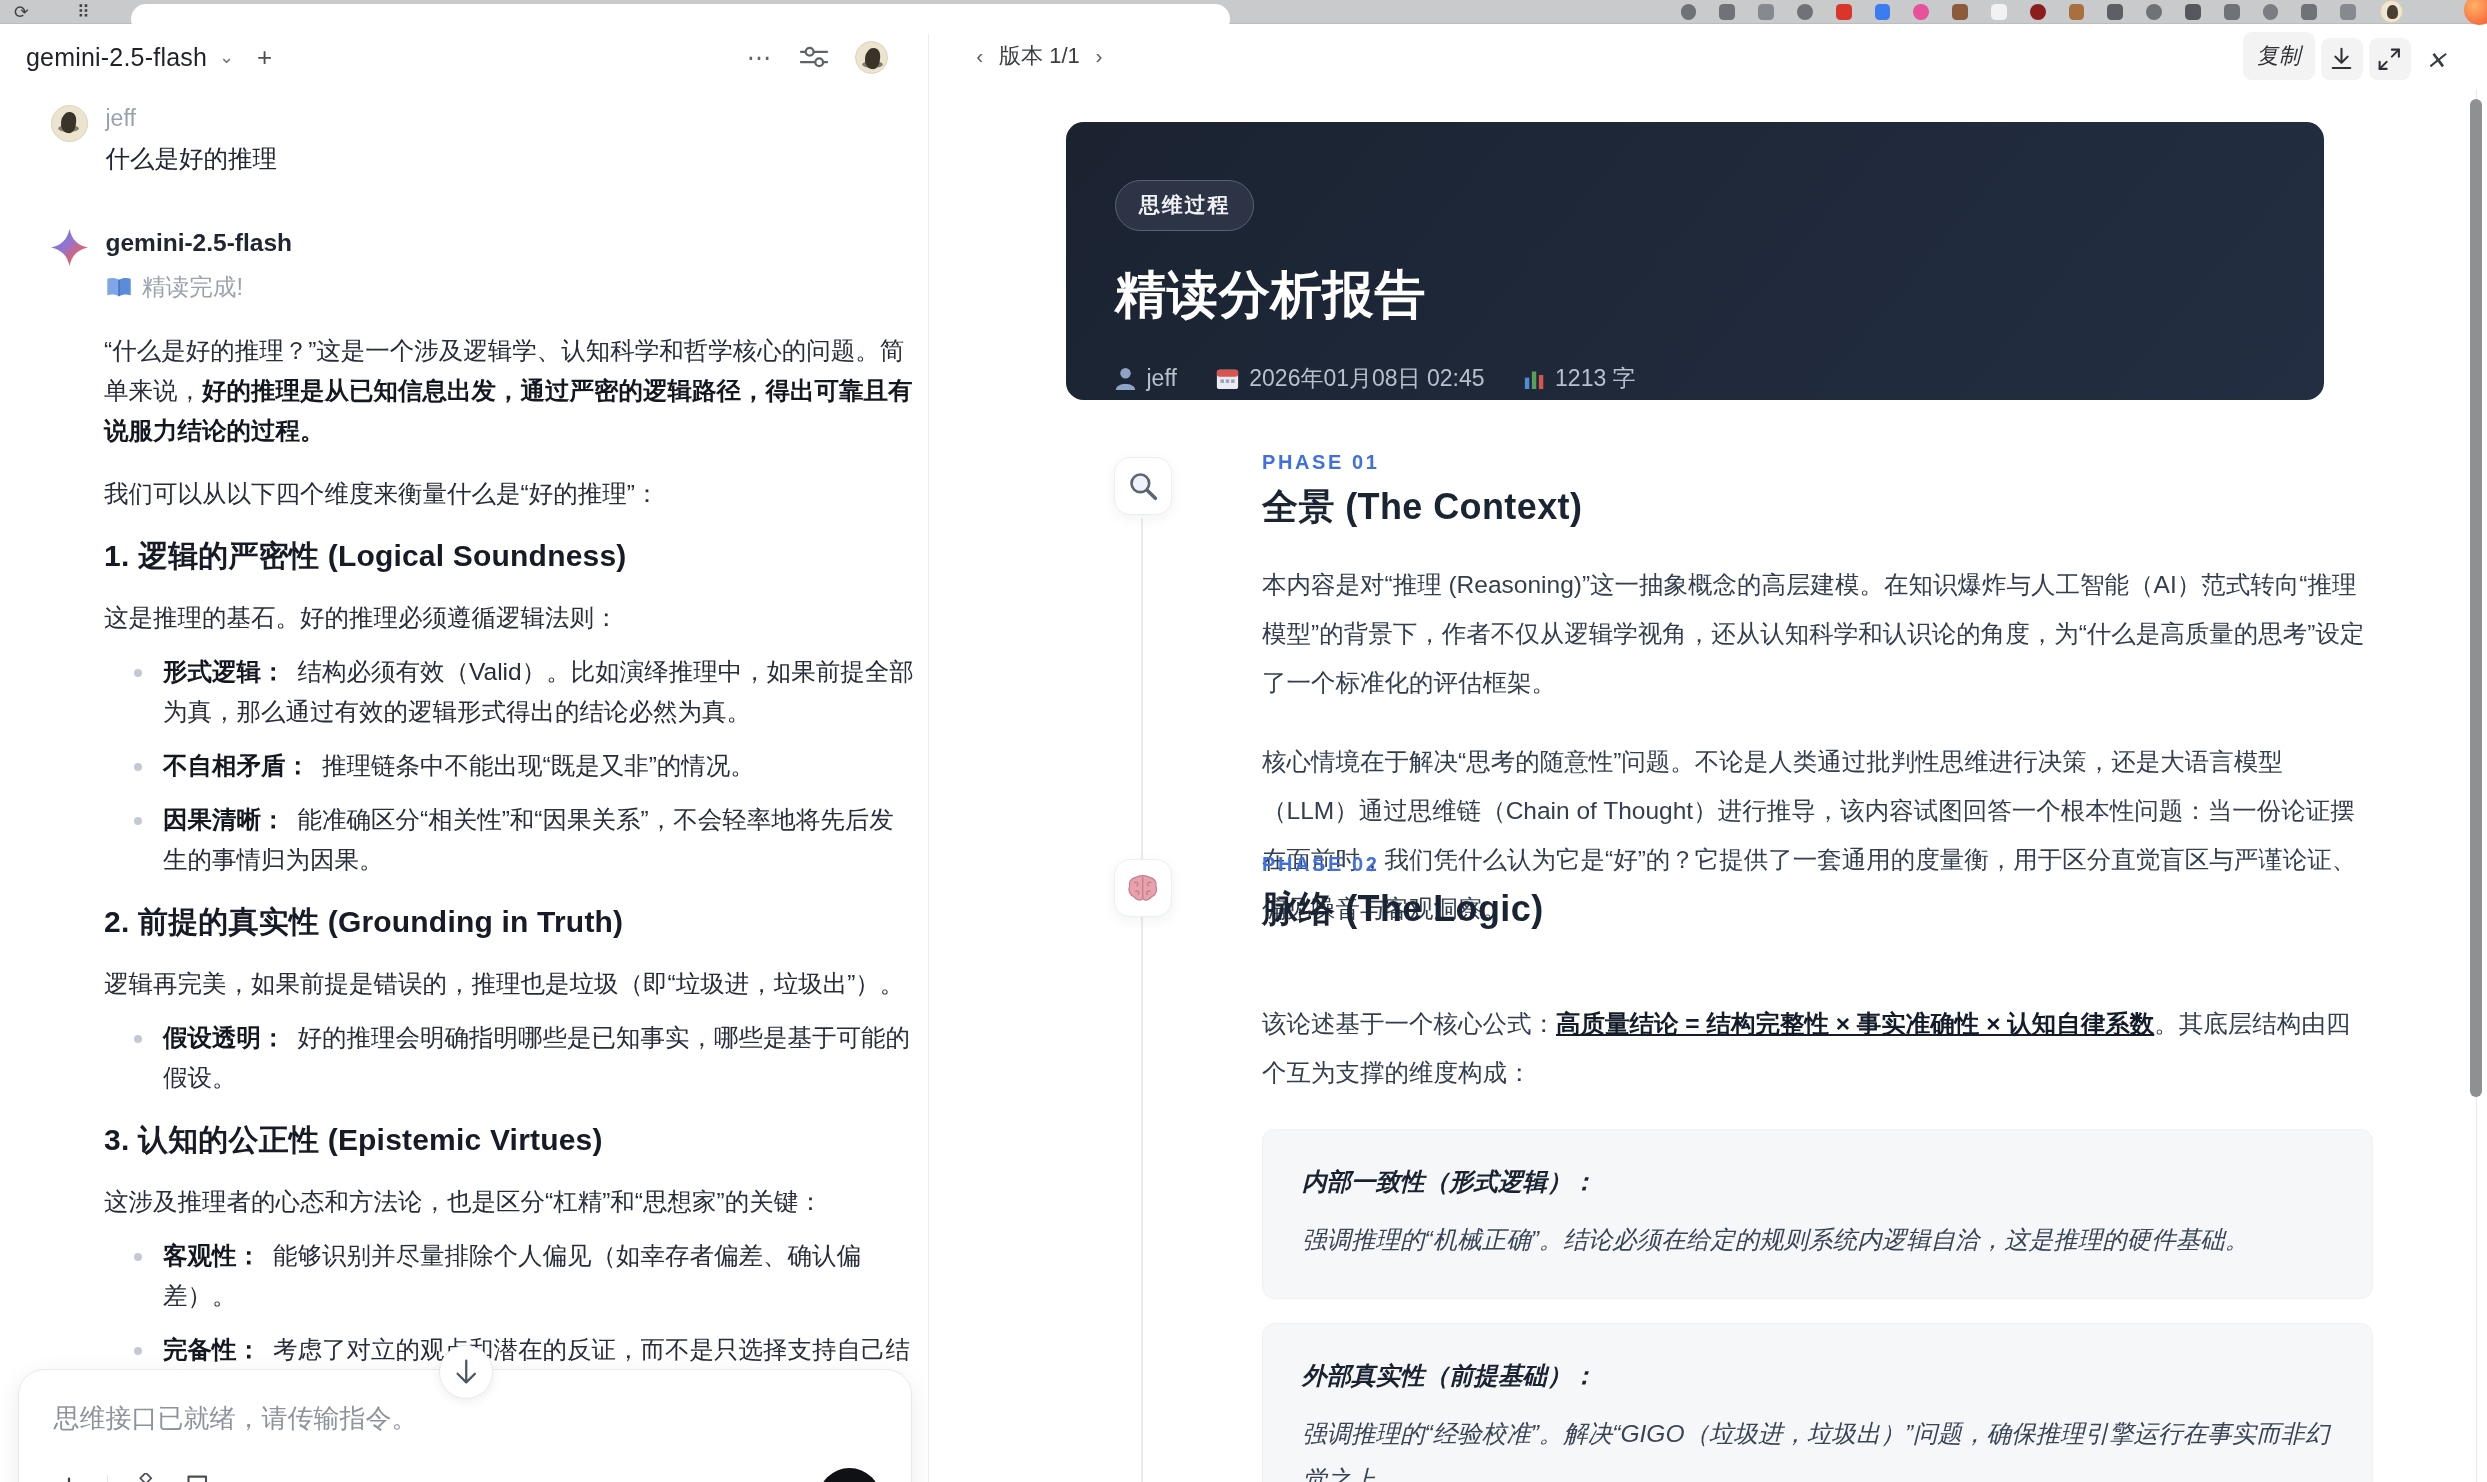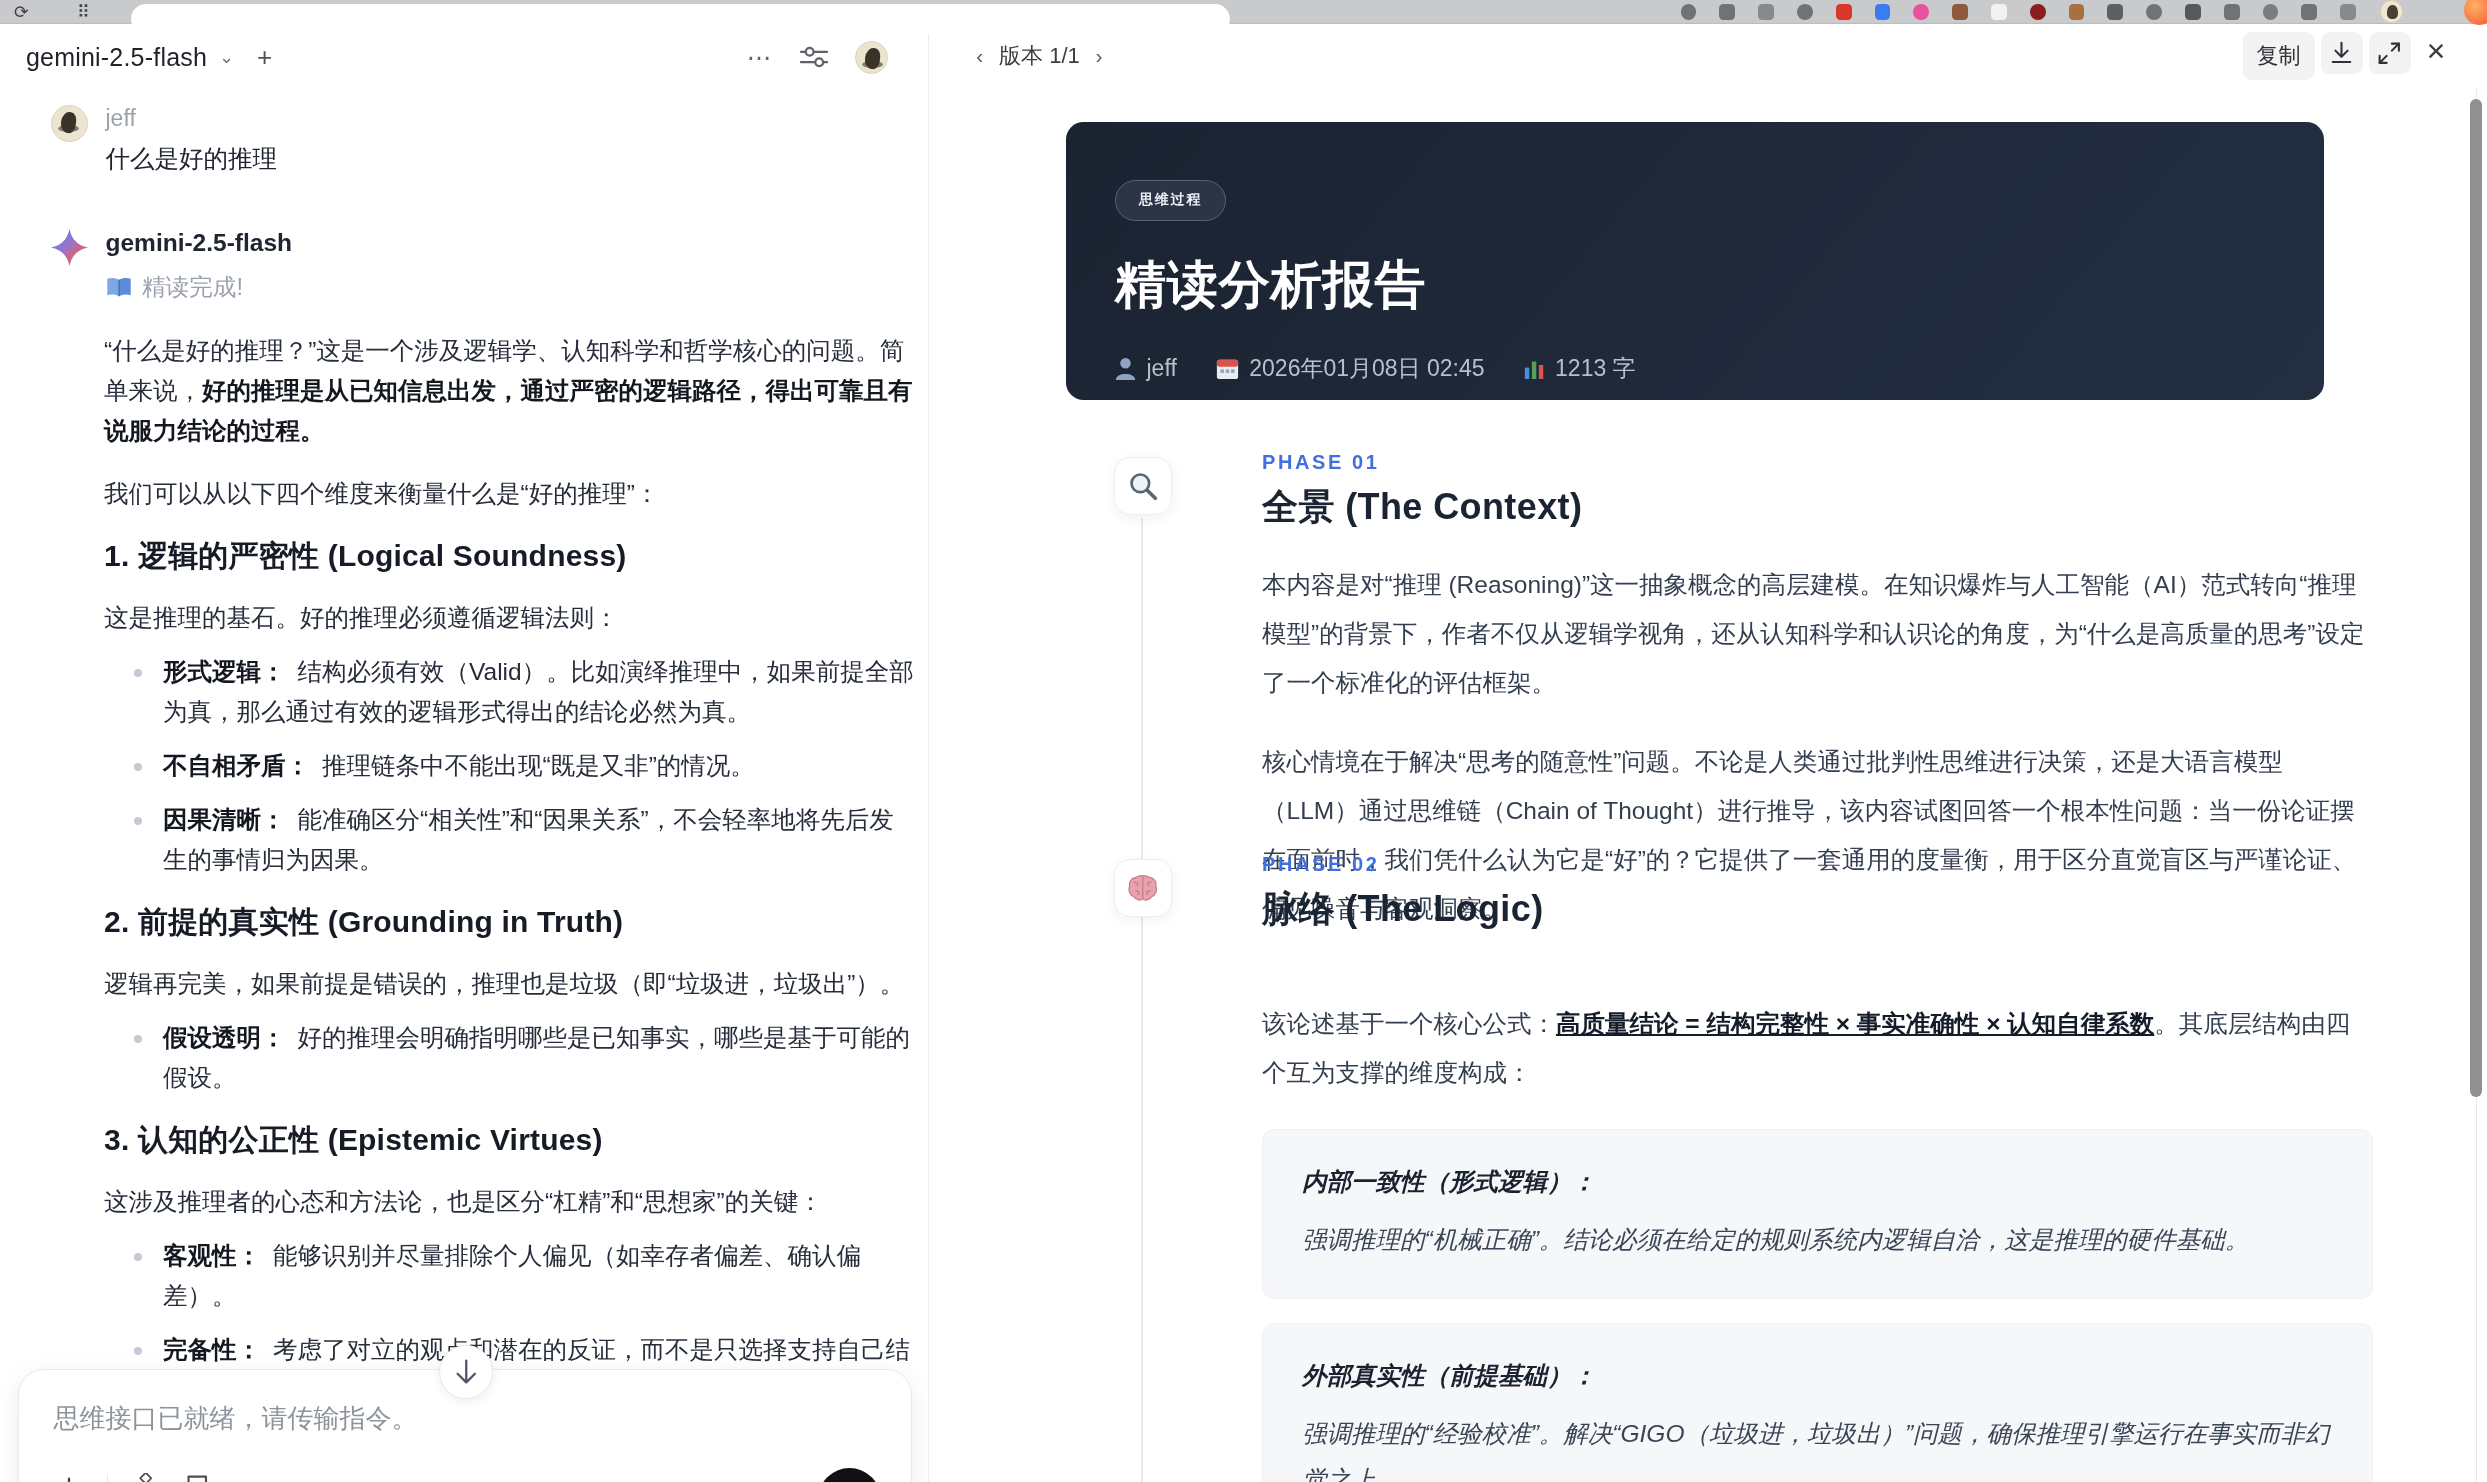--- a/index.html
+++ b/index.html
@@ -53,29 +53,29 @@
   .composer .ph { position:absolute; left:35px; top:31.5px; font-size:26px; color:#8d939c; }
   .composer .tools { position:absolute; left:35px; top:103px; display:flex; align-items:center; gap:23px; }
   .composer .vdiv { width:0.9px; height:30px; background:#e4e5e8; }
   .voice-btn { position:absolute; right:30px; top:98px; width:63px; height:63px; border-radius:50%; background:#101114; display:flex; align-items:center; justify-content:center; }
 
   
   .art-panel { position:absolute; left:929px; top:23.6px; width:1558px; height:1459px; background:#fff; overflow:hidden; }
   .art-toolbar { position:absolute; left:0; top:0; width:100%; height:65px; display:flex; align-items:center; padding:0 31.5px; }
   .ver-nav { display:flex; align-items:center; gap:15.8px; font-size:22px; color:#3a3d42; margin-left:15.8px; }
   .ver-nav .vchev { font-size:21px; color:#55585e; }
-  .tb-right { margin-left:auto; display:flex; align-items:flex-start; gap:6px; }
+  .tb-right { margin-left:auto; display:flex; align-items:flex-end; gap:6px;font-style:italic; }
   .tb-pill { background:#f3f3f4; border-radius:8.8px; padding:8.8px 14px; font-size:22px; color:#2f3136; display:flex; align-items:center; justify-content:center; }
   .tb-icon { width:42px; height:42px; background:#f3f3f4; border-radius:8.8px; display:flex; align-items:center; justify-content:center; }
   .tb-x { width:39px; height:39px; display:flex; align-items:center; justify-content:center; font-size:24.5px; color:#3a3d42; }
 
   .art-body { position:absolute; left:0; top:65px; width:100%; bottom:0; }
   .timeline { position:absolute; left:212px; top:429px; width:1.8px; height:1050px; background:#e7eaee; }
   .hero { position:absolute; left:137px; top:33px; width:1258px; height:278px; border-radius:17.5px; background:linear-gradient(130deg,#1b2331 0%, #202a3c 60%, #232e42 100%); padding:58px 49px; }
-  .hero-badge { display:inline-block; background:#2c3445; border:1.8px solid #596175; color:#eef0f4; font-size:14px; font-weight:bold; padding:10.5px 23px; border-radius:874px; letter-spacing:1.8px; }
+  .hero-badge { display:inline-block; background:#2c3445; border:1.8px solid #596175; color:#eef0f4; font-size:21px; font-weight:bold; padding:10.5px 23px; border-radius:874px; letter-spacing:1.8px; }
   .hero-title { margin-top:30px; font-size:51px; font-weight:bold; color:#ffffff; letter-spacing:0.9px; }
   .hero-meta { margin-top:33px; display:flex; align-items:center; gap:39px; font-size:23px; color:#b9c0cc; }
   .hero-meta .mi { display:flex; align-items:center; gap:10.5px; }
 
   .phase { position:absolute; left:137px; width:1304px; }
   .phase-icon { position:absolute; left:48px; top:0; width:58px; height:58px; background:#fff; border:0.9px solid #eceef2; border-radius:15.8px; box-shadow:0 3.5px 12.3px rgba(20,30,50,.06); display:flex; align-items:center; justify-content:center; z-index:2; }
   .phase-label { position:absolute; left:196px; top:-5.3px; font-size:20px; font-weight:bold; color:#3f6fe0; letter-spacing:2.6px; }
   .phase-title { position:absolute; left:196px; top:26px; font-size:36px; font-weight:bold; color:#1a2433; letter-spacing:0.4px; }
   .phase-text { position:absolute; left:196px; top:103px; width:1111px; font-size:24.5px; line-height:49px; color:#333e4f; }
   .phase-text p + p { margin-top:30px; }

